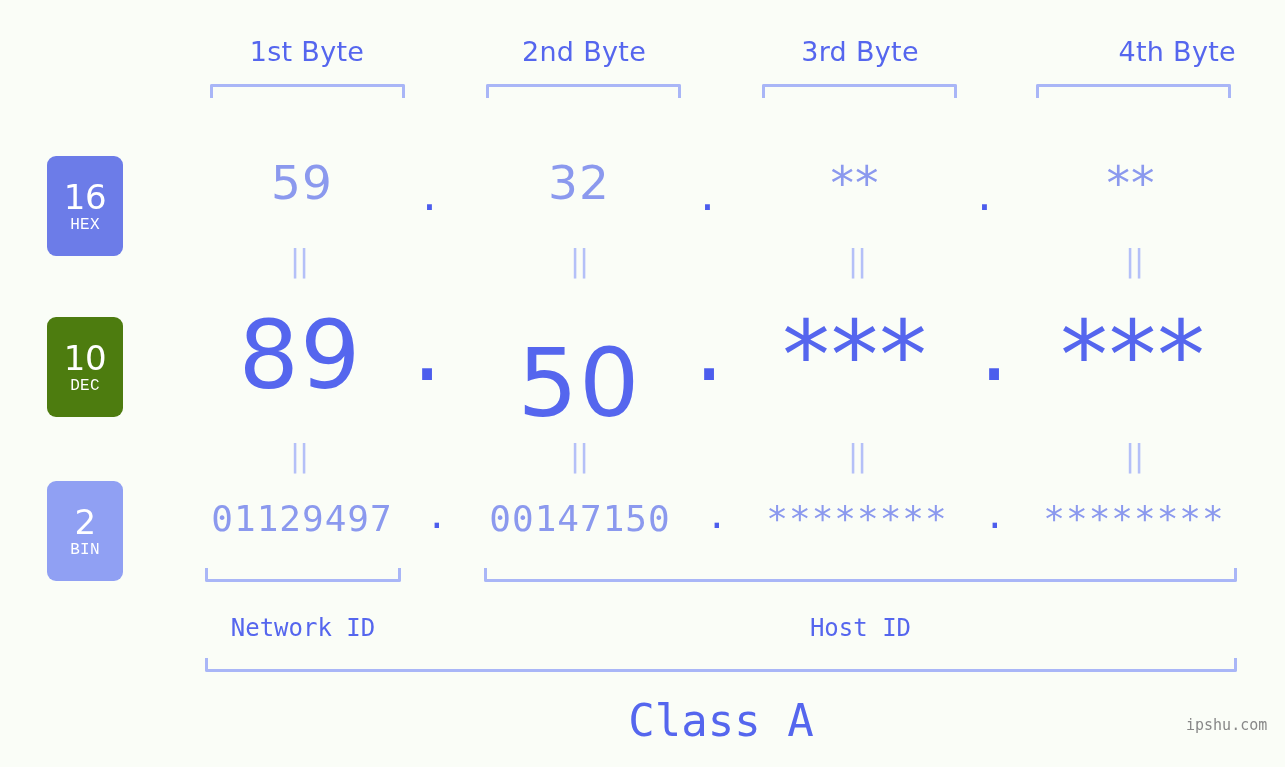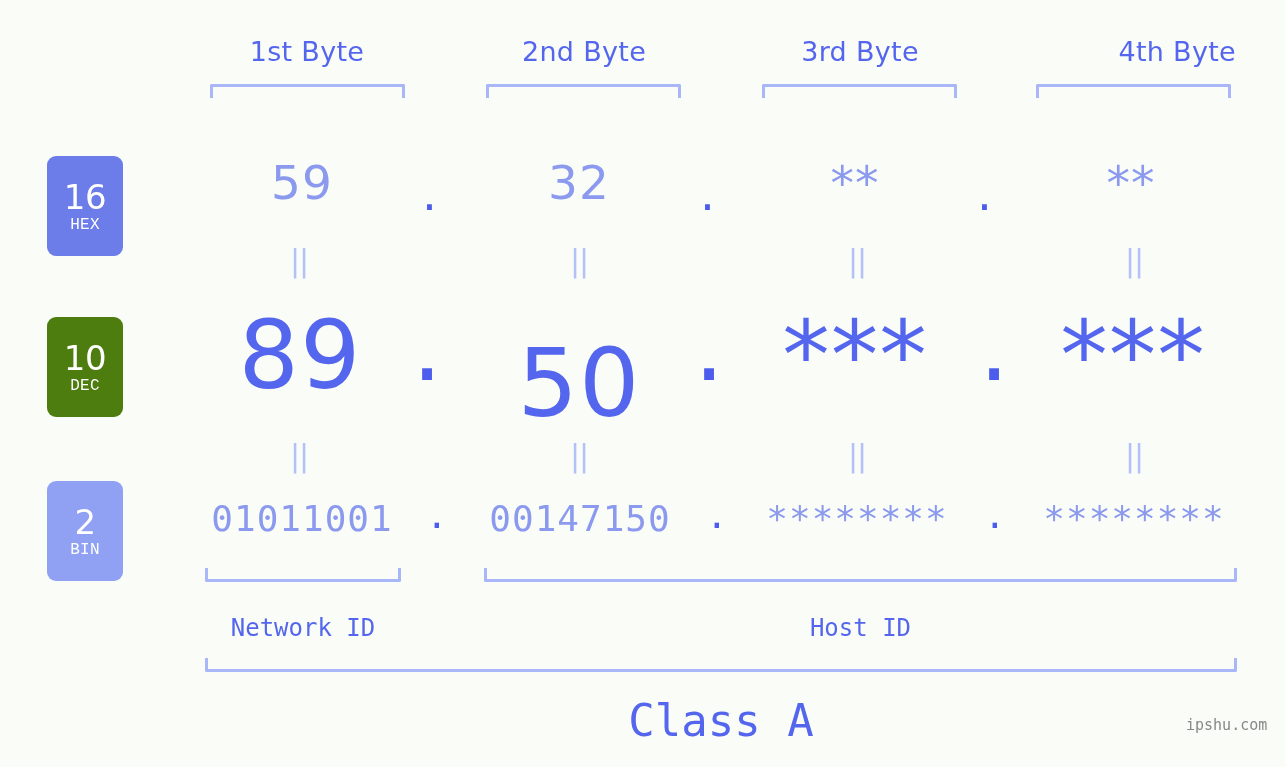--- a/index.html
+++ b/index.html
@@ -209,21 +209,21 @@
     <div class="sep-dec" style="left:979px; top:300px;">.</div>
     <div class="cell" style="left:1033px; top:300px; width:200px;">***</div>
   </div>
 
   <div class="eq" style="left:290px; top:441px;">||</div>
   <div class="eq" style="left:570px; top:441px;">||</div>
   <div class="eq" style="left:848px; top:441px;">||</div>
   <div class="eq" style="left:1125px; top:441px;">||</div>
 
   <div class="row-bin">
-    <div class="cell" style="left:202px; top:498px; width:200px;">01011001</div>
+    <div class="cell" style="left:202px; top:498px; width:200px;">01129497</div>
     <div class="sep-bin" style="left:426px; top:498px;">.</div>
     <div class="cell" style="left:480px; top:498px; width:200px;">00147150</div>
     <div class="sep-bin" style="left:706px; top:498px;">.</div>
     <div class="cell" style="left:757px; top:498px; width:200px;">********</div>
     <div class="sep-bin" style="left:984px; top:498px;">.</div>
     <div class="cell" style="left:1034px; top:498px; width:200px;">********</div>
   </div>
 
   <div class="bracket-up abs" style="left:205px; top:568px; width:196px;"></div>
   <div class="bracket-up abs" style="left:484px; top:568px; width:753px;"></div>

